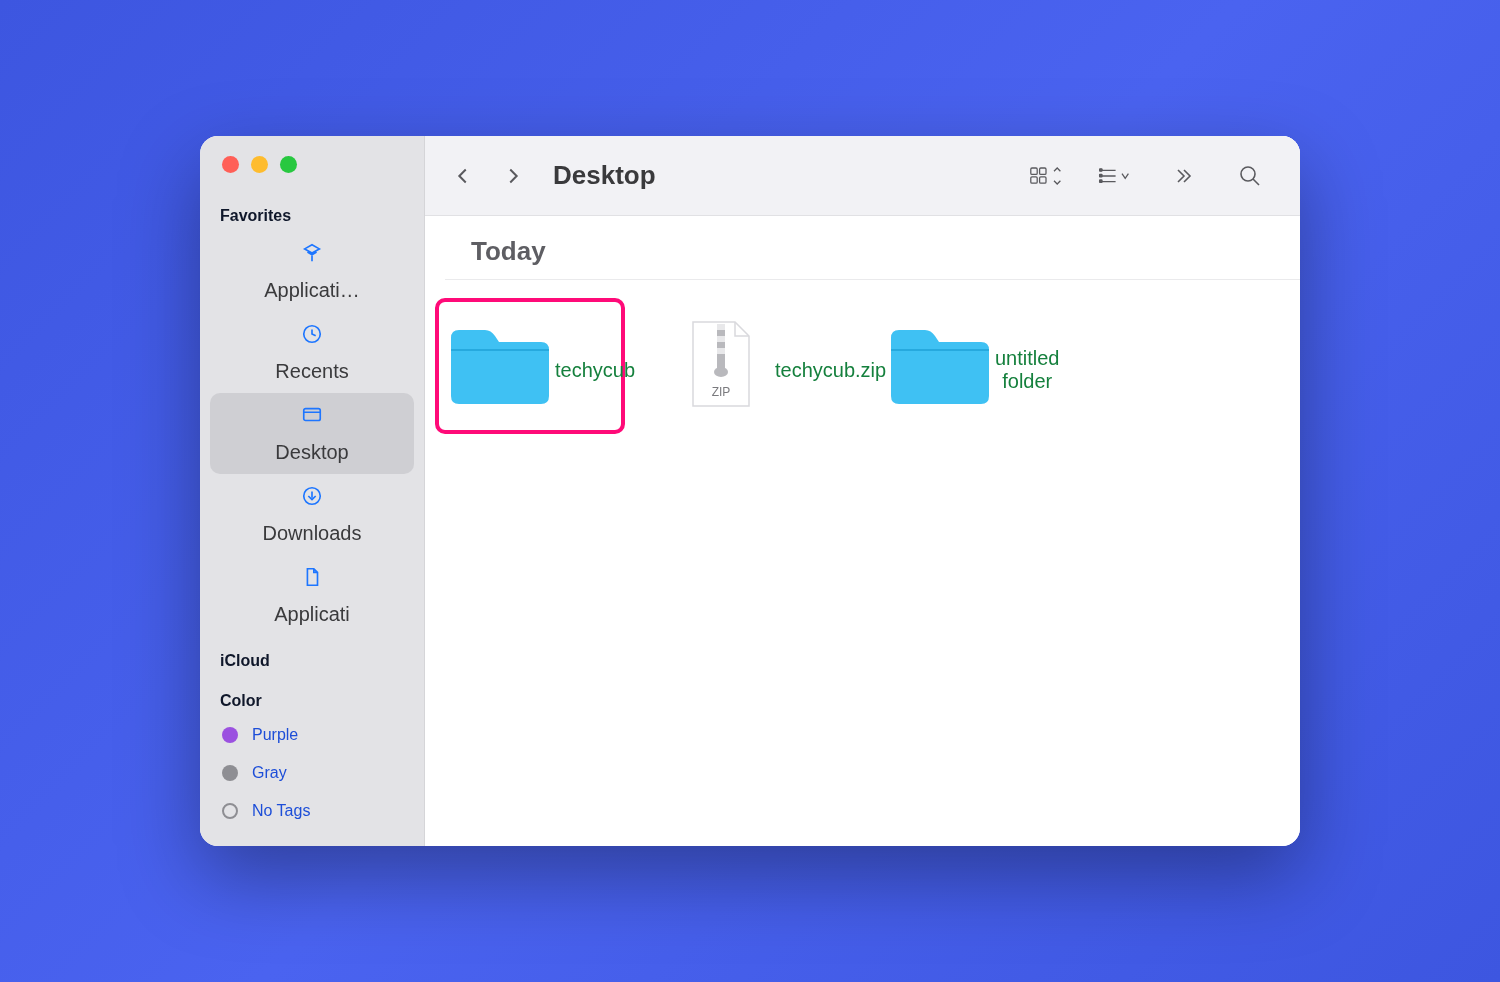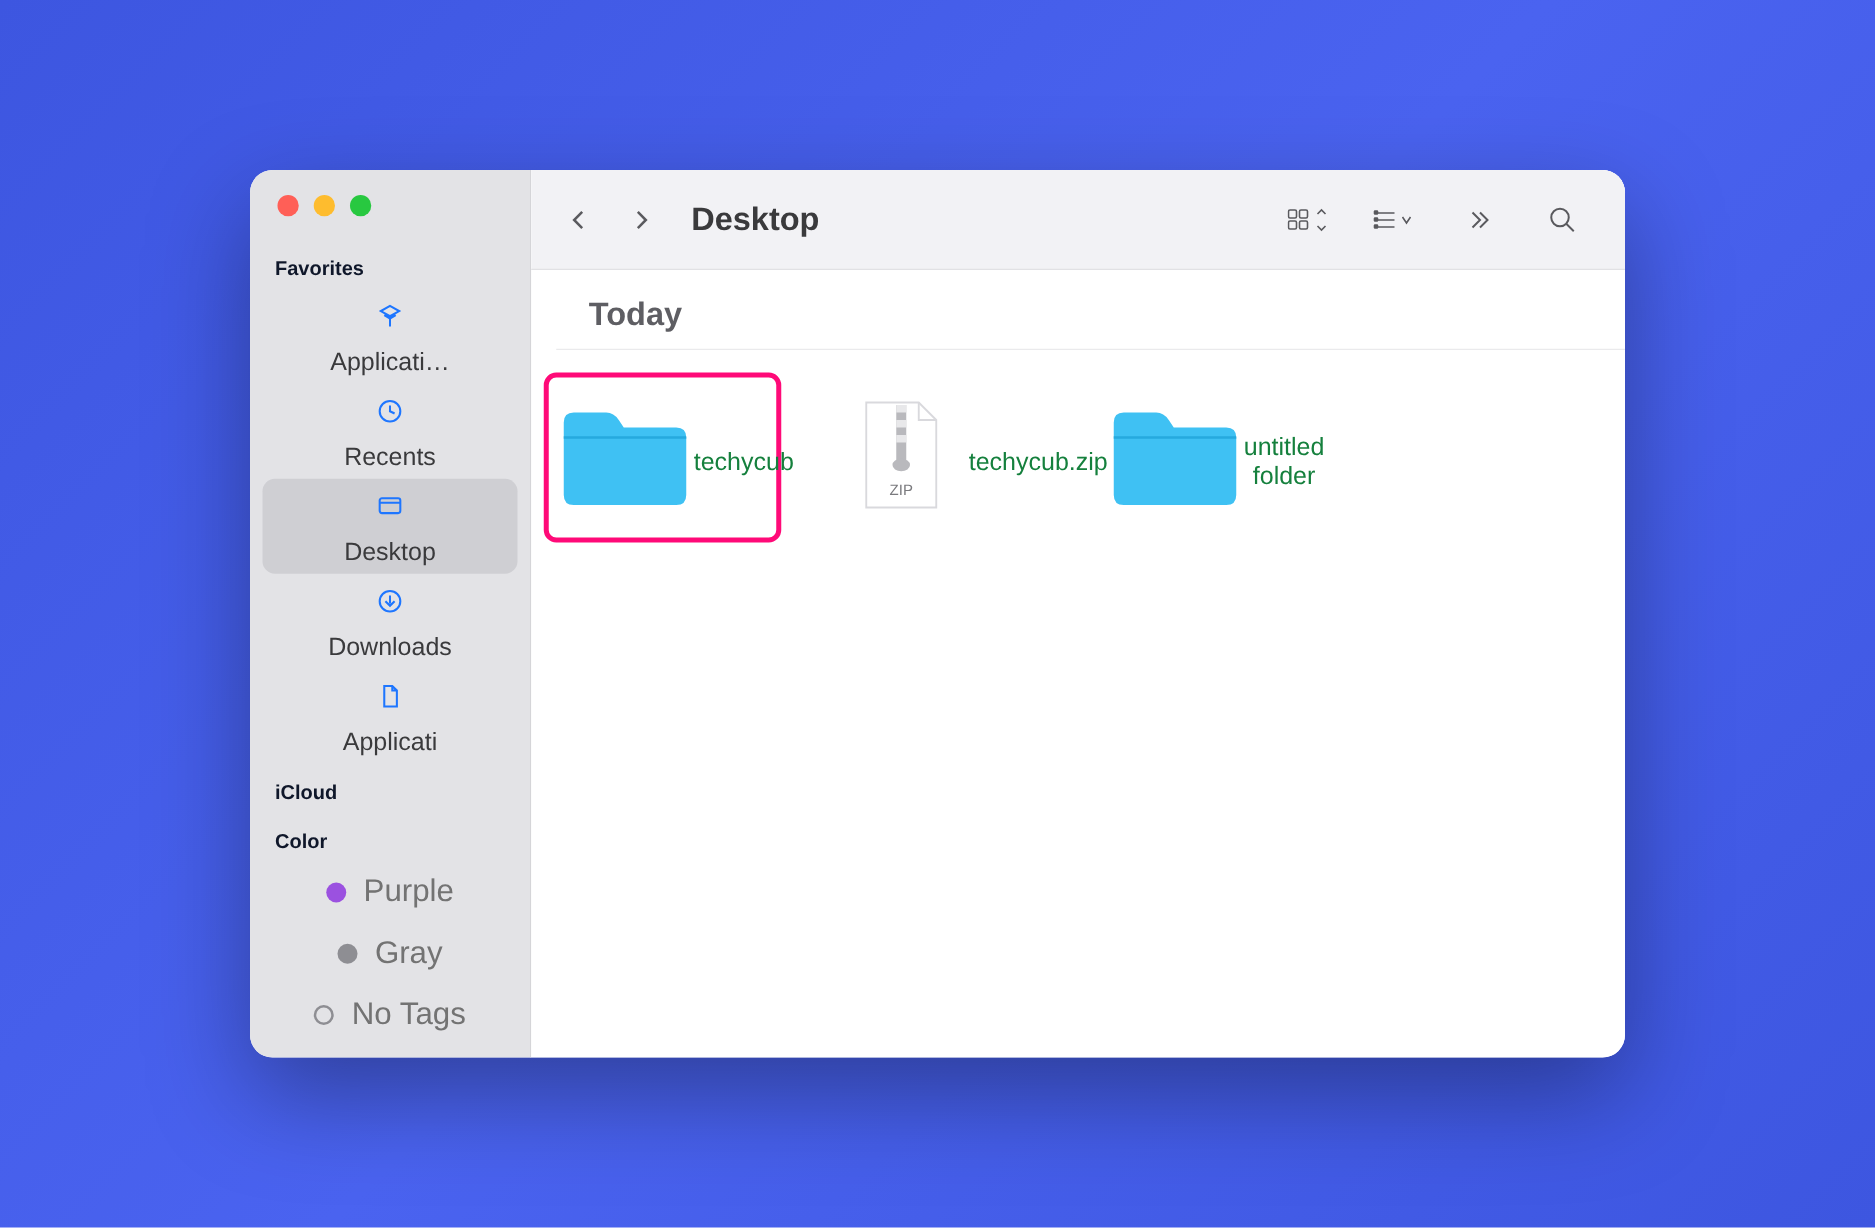--- a/index.html
+++ b/index.html
@@ -68,21 +68,21 @@
     color: #1e76ff;
   }
   .side-icon svg { width: 22px; height: 22px; stroke: currentColor; fill: none; stroke-width: 1.8; }
   .tag-dot { width: 16px; height: 16px; border-radius: 50%; flex-shrink:0; }
   .tag-dot.purple { background: #9b51e0; }
   .tag-dot.gray   { background: #8e8e93; }
   .tag-dot.nocolor{ background: transparent; border: 2px solid #8e8e93; }
   .tag-dot.orange { background: #f5a623; }
   .tag-item {
     display: flex; align-items: center; gap: 14px;
-    padding: 10px 12px; font-size: 25px; color: #737373; justify-content: center;
+    padding: 10px 12px; font-size: 16px; color: #1d4ed8;
   }
   .spacer { height: 10px; }
 
   
   .main { flex: 1; display: flex; flex-direction: column; background: #fff; }
   .toolbar {
     height: 80px;
     background: #f2f2f5;
     border-bottom: 1px solid #e1e1e4;
     display: flex;

